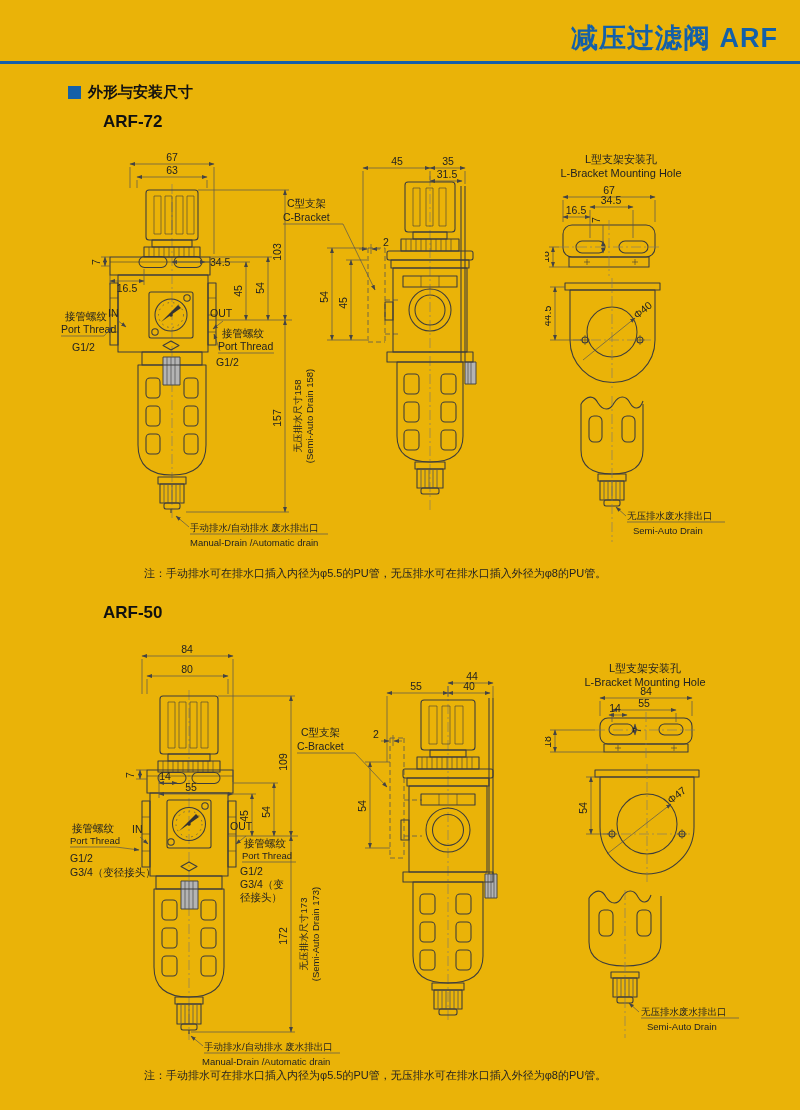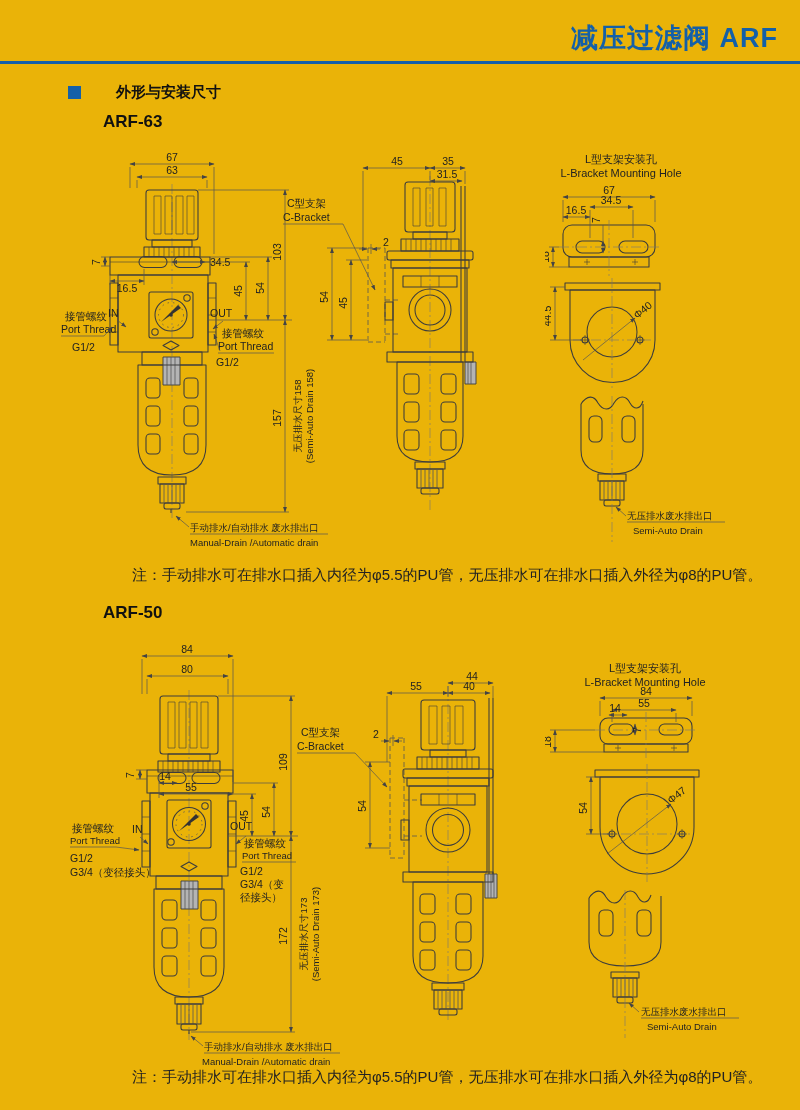--- a/index.html
+++ b/index.html
@@ -2,24 +2,24 @@
 <html><head>
 <meta charset="utf-8">
 <style>
   html,body{margin:0;padding:0;background:#fff;}
   .page{position:relative;width:776px;height:1110px;background:#eab308;overflow:hidden;
         font-family:"Liberation Sans",sans-serif;color:#222;padding-left:26px;}
   .hdr-title{position:absolute;top:20px;right:24px;font-size:27px;font-weight:bold;color:#1460a8;letter-spacing:1px;}
   .hdr-rule{position:absolute;top:61px;left:0;width:800px;height:3px;background:#1460a8;}
   .sec{position:absolute;top:83px;left:68px;display:flex;align-items:center;gap:7px;}
   .sec .sq{width:13px;height:13px;background:#1460a8;}
-  .sec .st{font-size:15px;font-weight:bold;color:#111;margin-left:28px;}
+  .sec .st{font-size:15px;font-weight:bold;color:#111;}
   .model{position:absolute;left:103px;font-size:17px;font-weight:bold;color:#111;}
   .m63{top:112px}.m80{top:603px}
-  .note{position:absolute;left:132px;font-size:15px;color:#222;}
+  .note{position:absolute;left:144px;font-size:11px;color:#222;}
   .n63{top:566px}.n80{top:1068px}
   .panel{position:absolute;}
   .p63f{left:60px;top:150px}.p63s{left:283px;top:150px}.p63b{left:545px;top:150px}
   .p80f{left:60px;top:640px}.p80s{left:283px;top:640px}.p80b{left:545px;top:640px}
   svg{display:block}
   svg .o{fill:none;stroke:#3c3c3c;stroke-width:1.05;stroke-linejoin:round;}
   svg .th{fill:none;stroke:#3c3c3c;stroke-width:0.6;}
   svg .d{fill:none;stroke:#555;stroke-width:0.7;}
   svg .cl{fill:none;stroke:#777;stroke-width:0.6;stroke-dasharray:10 3 2 3;}
   svg .da{fill:none;stroke:#555;stroke-width:0.8;stroke-dasharray:5 3;}
@@ -38,21 +38,21 @@
 <div class="page">
 
   <div class="hdr-title">减压过滤阀 ARF</div>
   <div class="hdr-rule"></div>
 
   <div class="sec">
     <span class="sq"></span>
     <span class="st">外形与安装尺寸</span>
   </div>
 
-  <div class="model m63">ARF-63</div>
+  <div class="model m63">ARF-72</div>
   <div class="model m80">ARF-50</div>
 
   <div class="panel p63f">
   <svg width="285" height="405" viewBox="0 0 285 405">
     <defs>
           <marker id="a1" viewBox="0 0 10 10" refX="9" refY="5" markerWidth="8" markerHeight="8" orient="auto-start-reverse">
             <path d="M0,1.5 L10,5 L0,8.5 z" fill="#444"></path>
           </marker>
         </defs>
     <line class="cl" x1="112" y1="34" x2="112" y2="370"></line>

